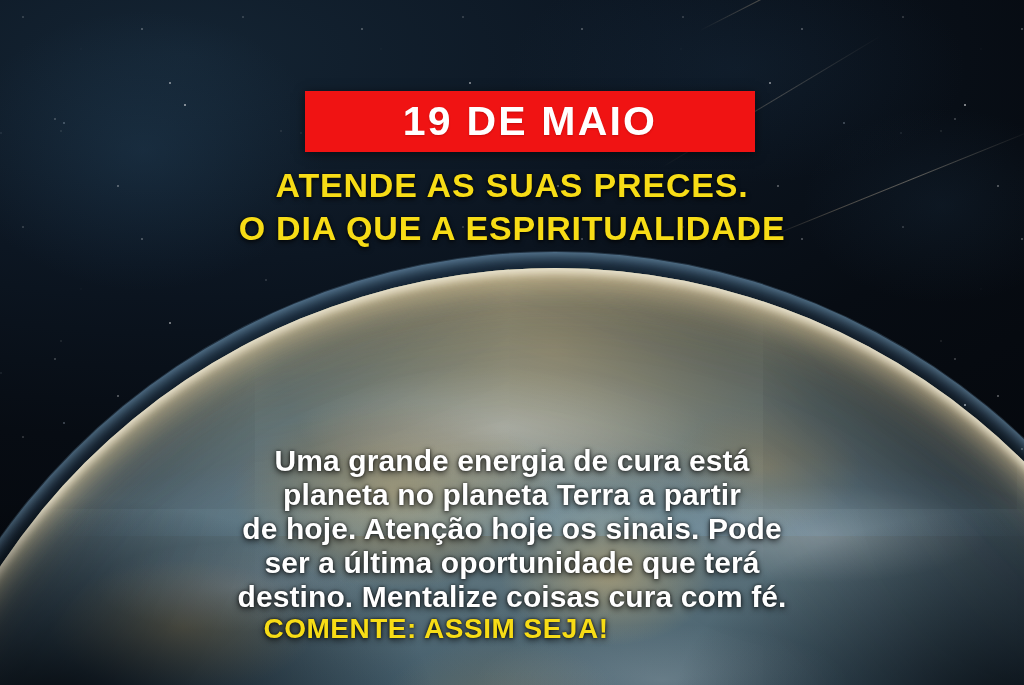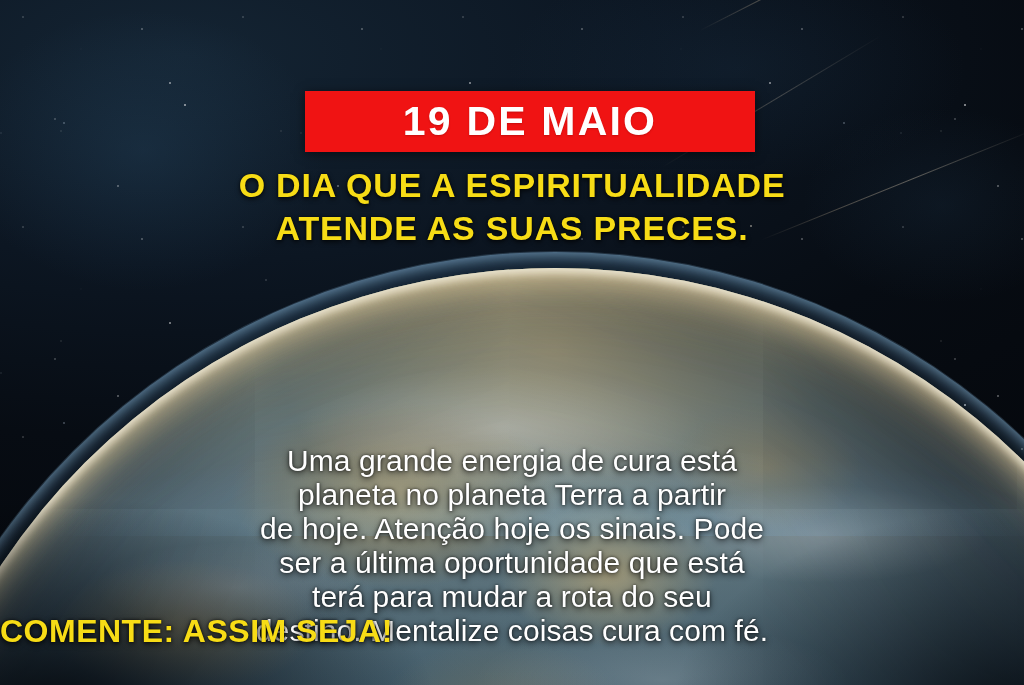--- a/index.html
+++ b/index.html
@@ -212,37 +212,37 @@
   .headline-line { display: block; }
 
   .body-copy {
     position: absolute;
     left: 0;
     top: 444px;
     width: 1024px;
     text-align: center;
     color: #ffffff;
     font-size: 30px;
-    font-weight: normal;
+    font-weight: bold;
     line-height: 1.135;
     letter-spacing: 0.1px;
     text-shadow: 0 2px 6px rgba(0,0,0,0.80), 0 0 3px rgba(0,0,0,0.65);
     padding: 0 28px;
     box-sizing: border-box;
   }
   .body-line { display: block; }
 
   .cta {
     position: absolute;
     left: 0;
     top: 614px;
     width: 872px;
-    text-align: left;
+    text-align: center;
     color: #f7dc16;
-    font-size: 32px;
+    font-size: 28px;
     font-weight: bold;
     letter-spacing: 0.5px;
     line-height: 1.1;
     text-shadow: 0 2px 6px rgba(0,0,0,0.82), 0 0 3px rgba(0,0,0,0.7);
   }
 </style>
 </head>
 <body>
 
 <div id="poster">
@@ -267,29 +267,28 @@
 
   <div class="vignette"></div>
 
   <div class="content">
 
     <div class="date-banner">
       <span class="date-banner-text">19 DE MAIO</span>
     </div>
 
     <div class="headline">
+      <span class="headline-line">ATENDE AS SUAS PRECES.</span>
       <span class="headline-line">O DIA QUE A ESPIRITUALIDADE</span>
-      <span class="headline-line">ATENDE AS SUAS PRECES.</span>
     </div>
 
     <div class="body-copy">
       <span class="body-line">Uma grande energia de cura está</span>
       <span class="body-line">planeta no planeta Terra a partir</span>
       <span class="body-line">de hoje. Atenção hoje os sinais. Pode</span>
-      <span class="body-line">ser a última oportunidade que está</span>
-      <span class="body-line">terá para mudar a rota do seu</span>
+      <span class="body-line">ser a última oportunidade que terá</span>
       <span class="body-line">destino. Mentalize coisas cura com fé.</span>
     </div>
 
     <div class="cta">COMENTE: ASSIM SEJA!</div>
 
   </div>
 </div>
 
 </body></html>

